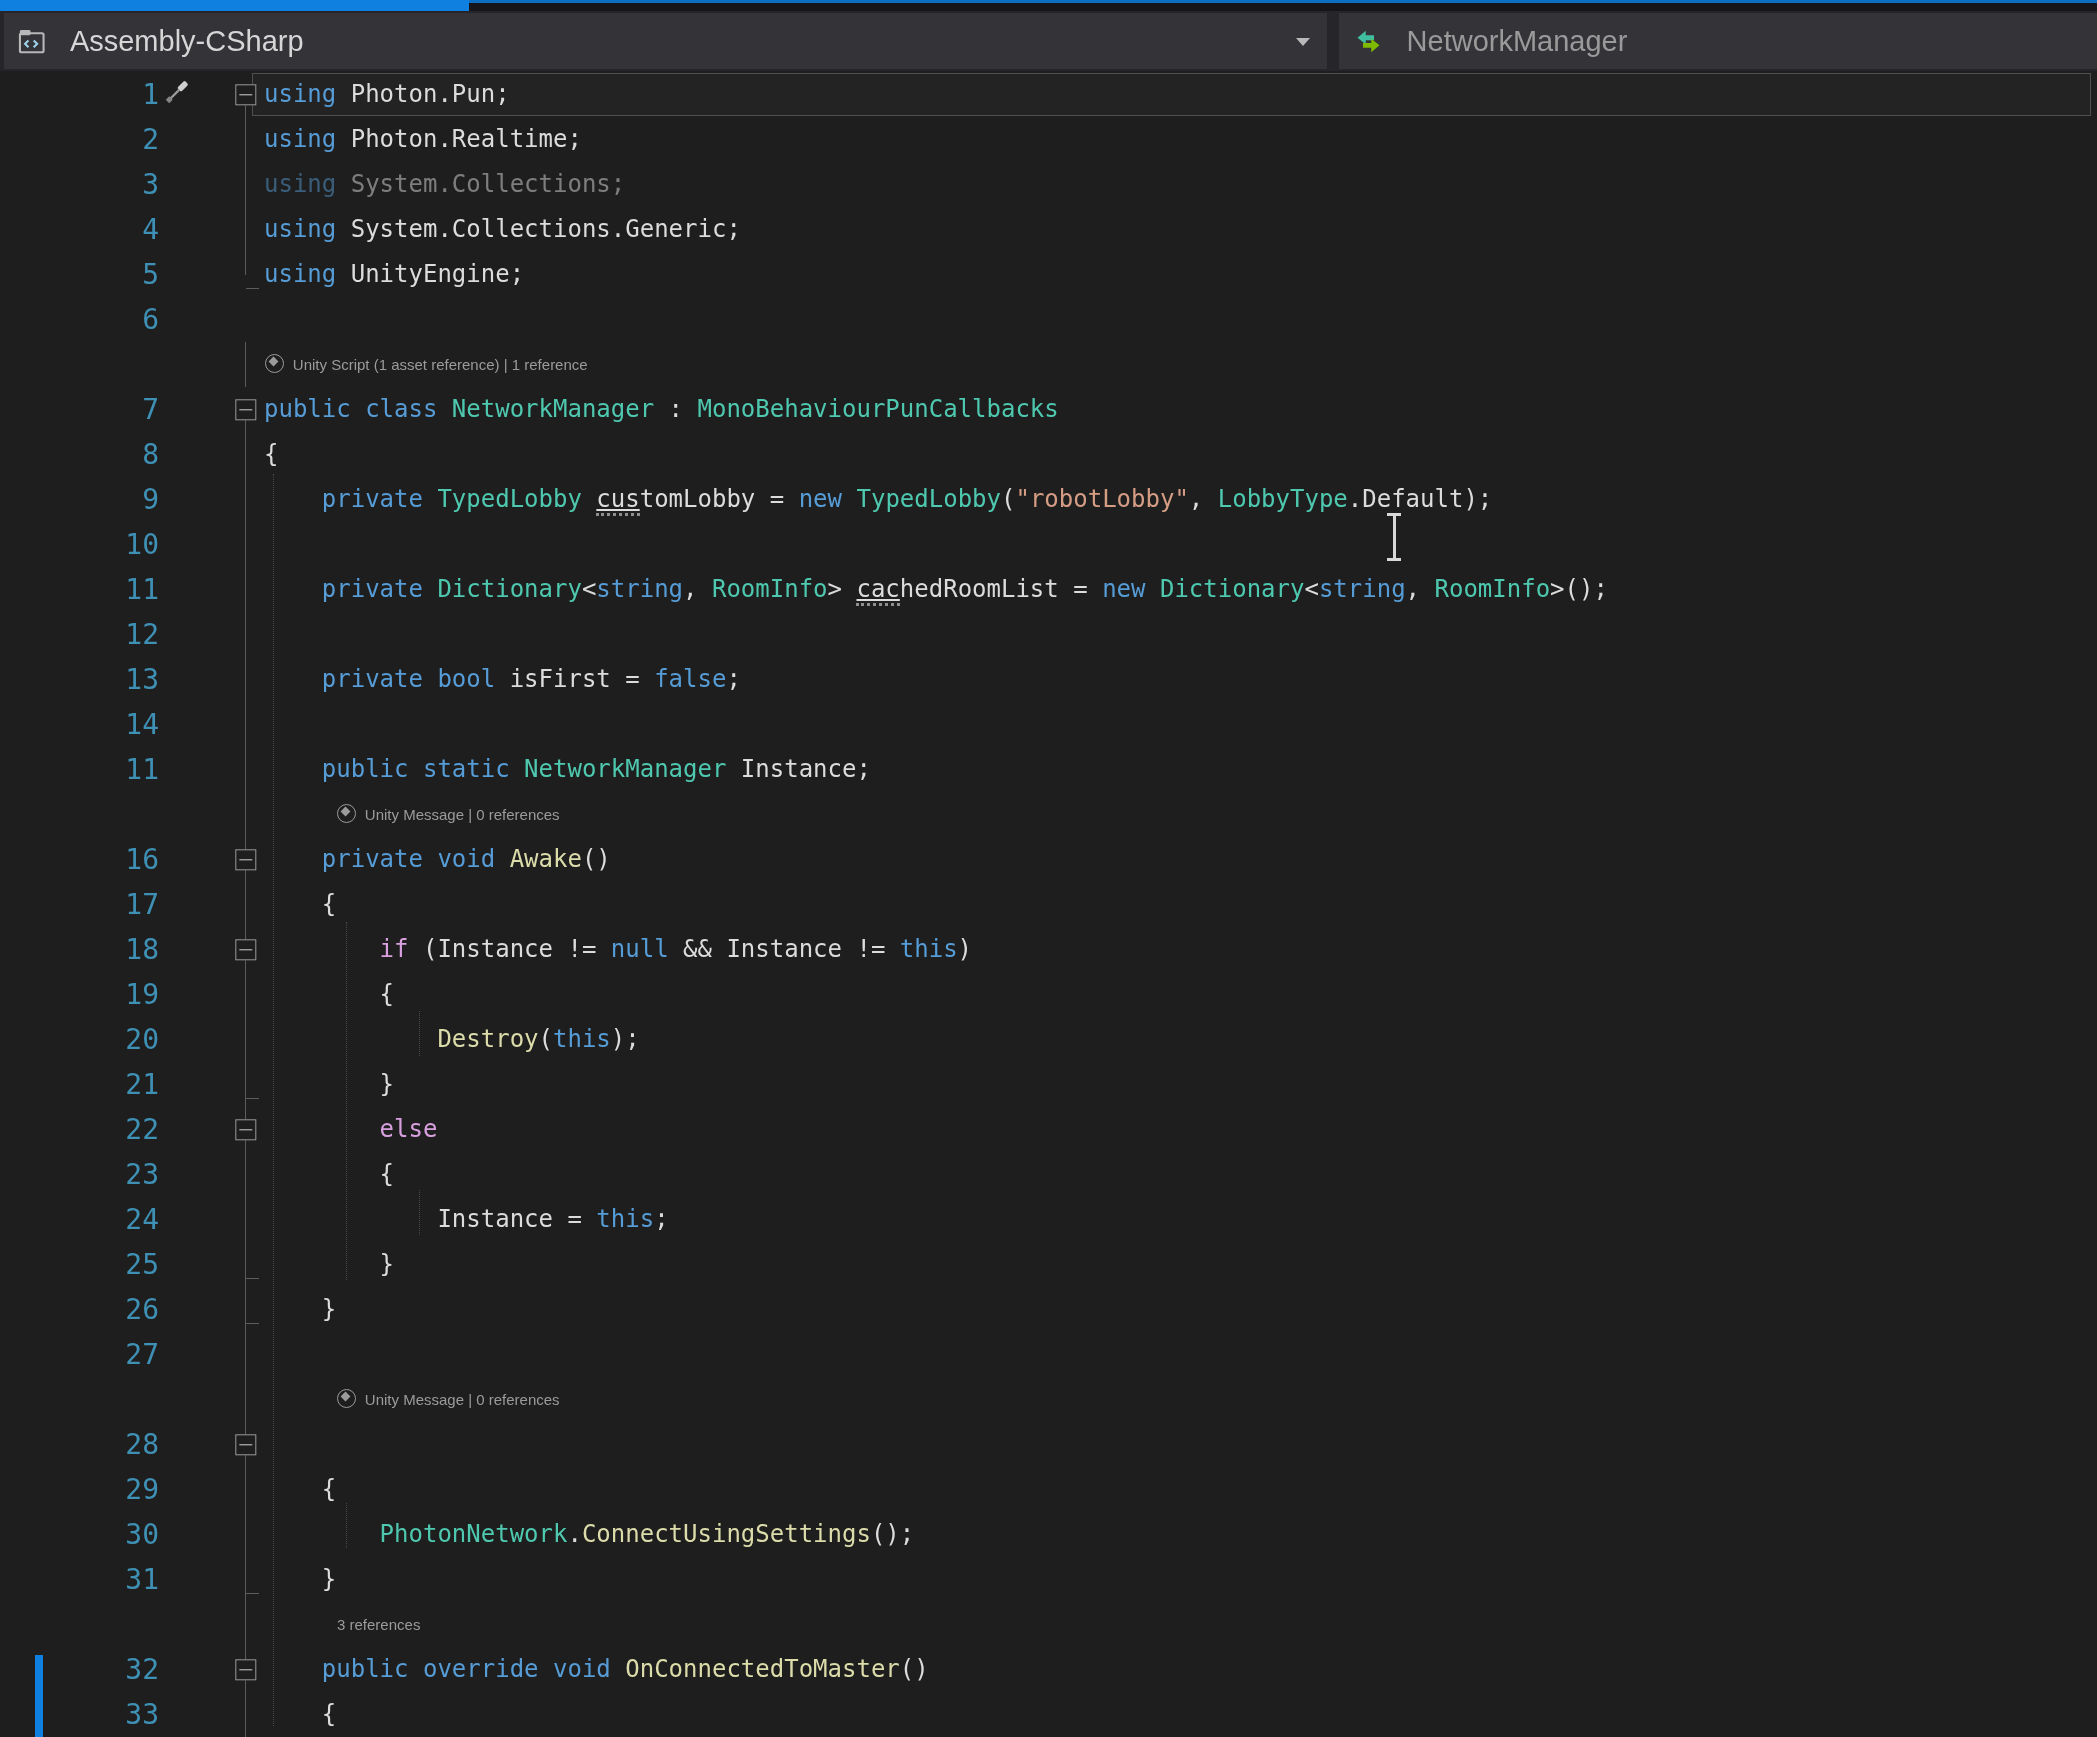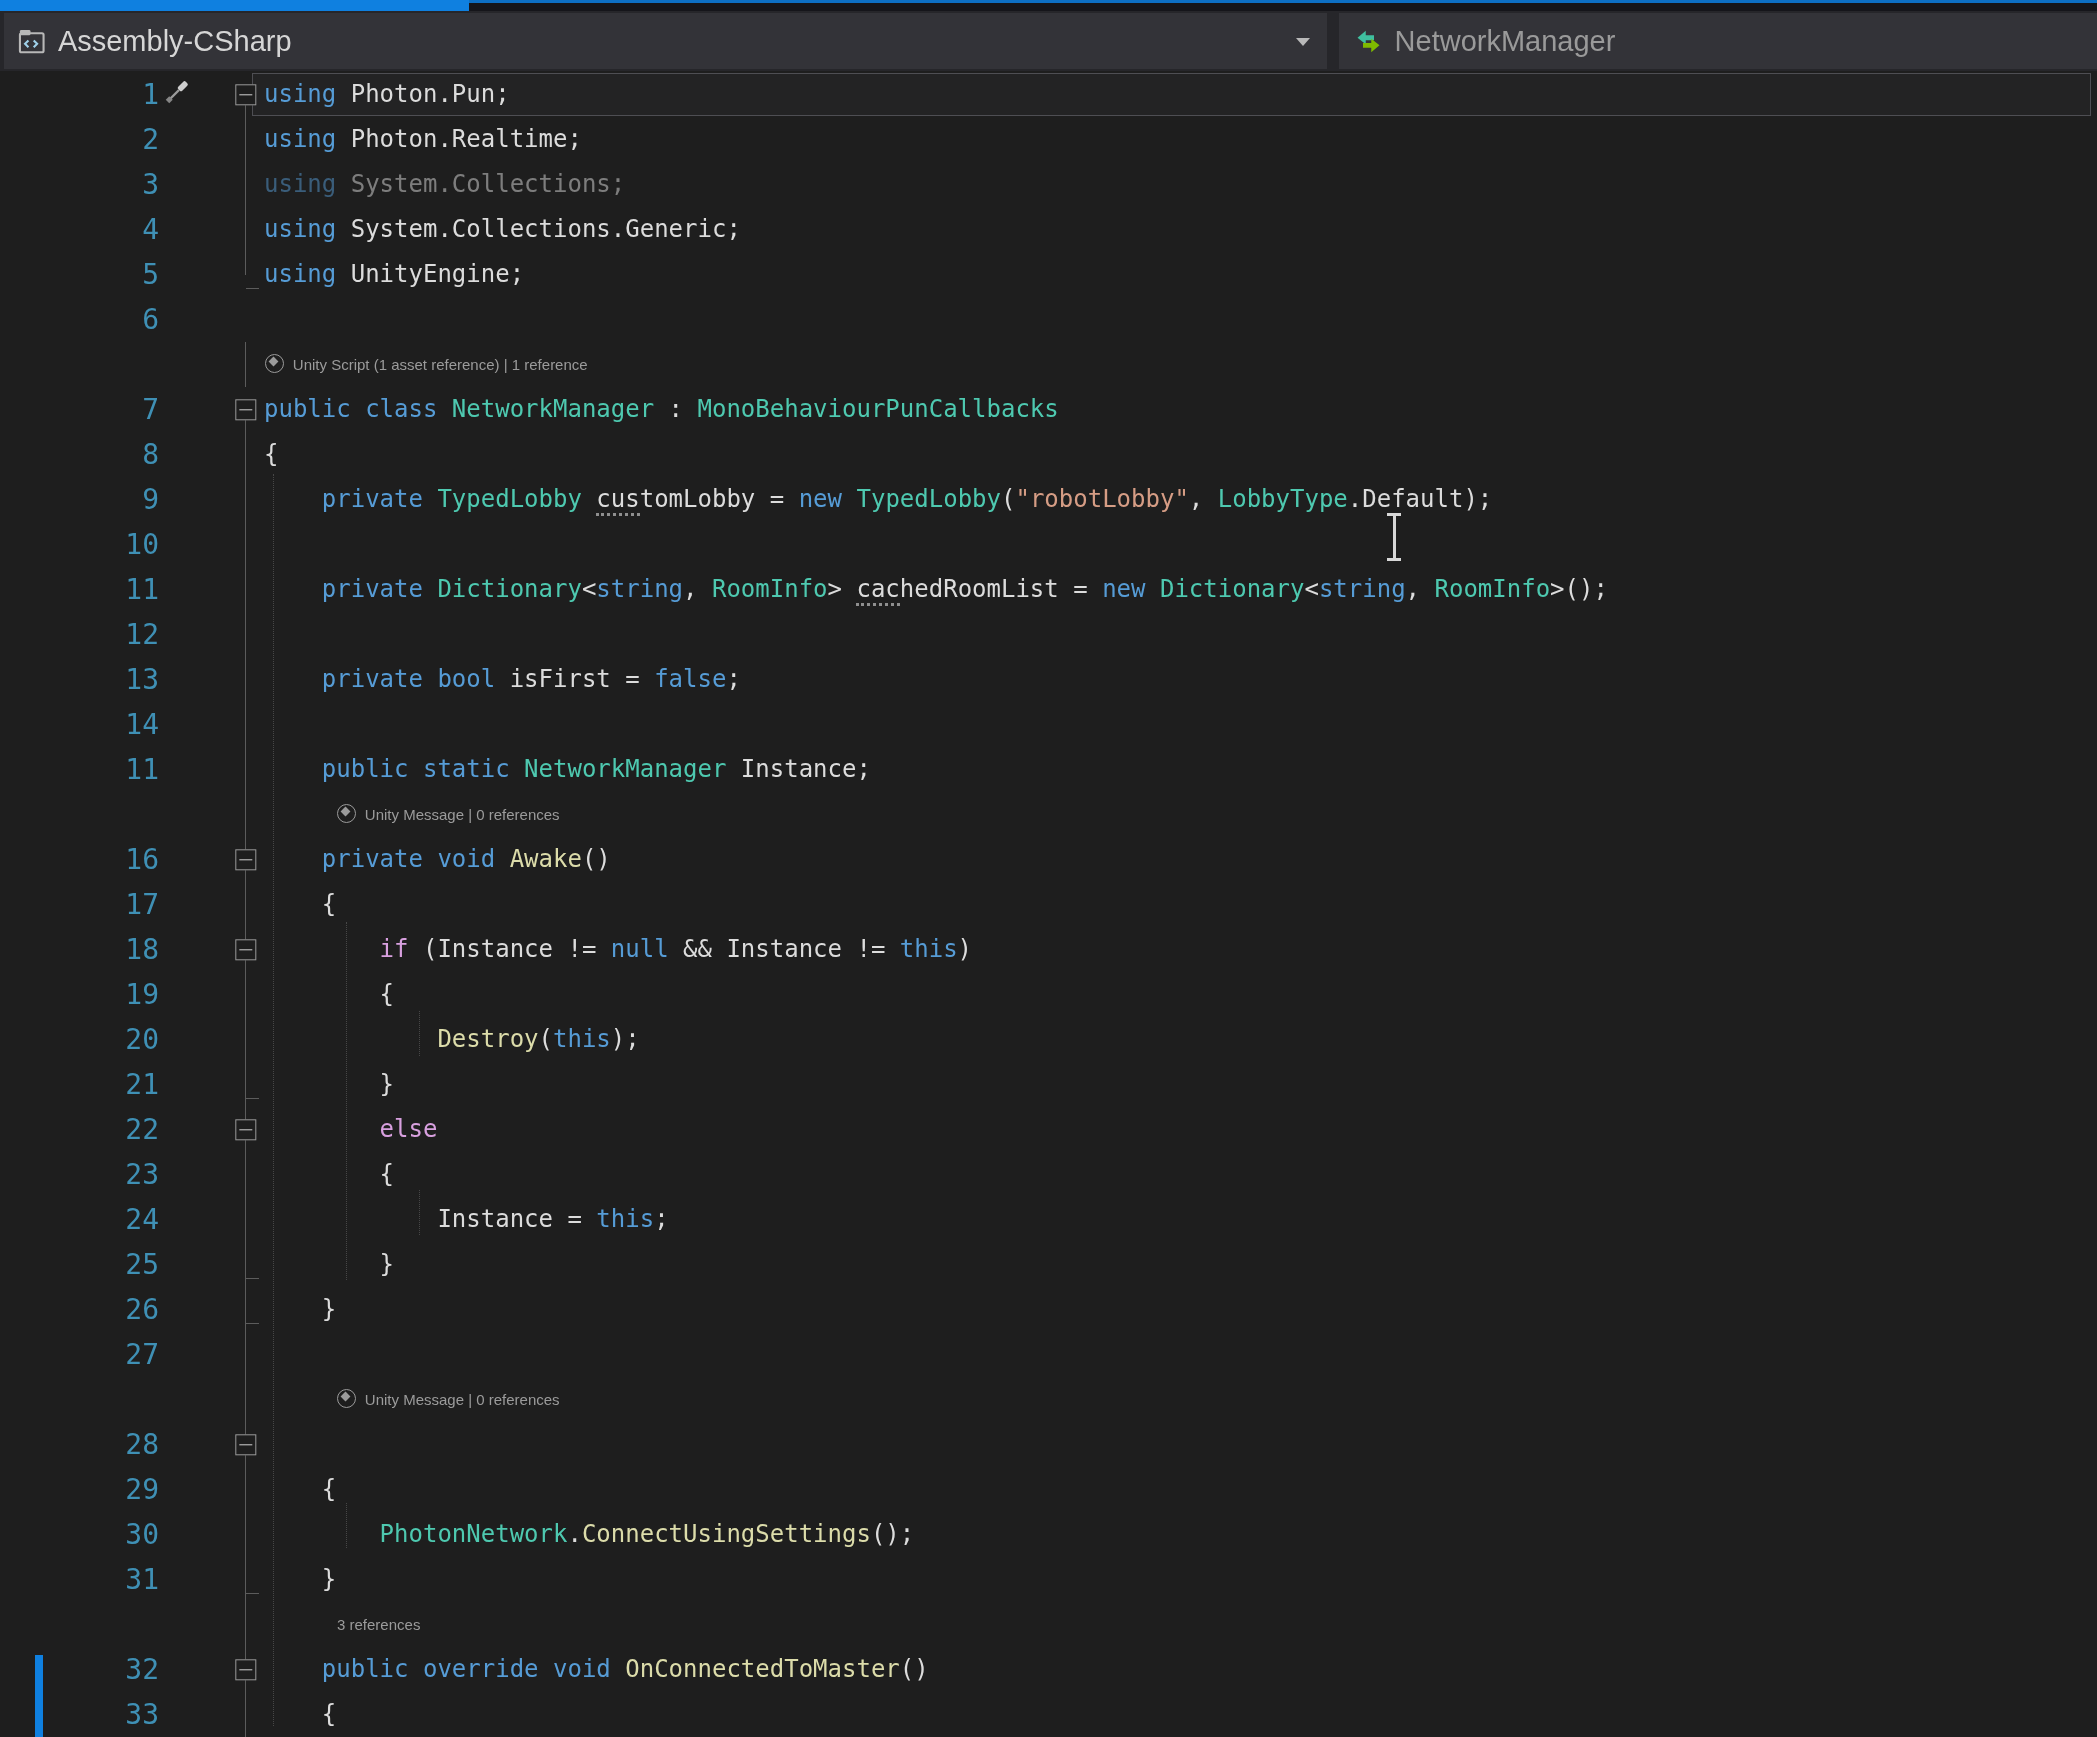--- a/index.html
+++ b/index.html
@@ -7,21 +7,21 @@
           font-family:"DejaVu Sans Mono",monospace;}
 
   
   #topstrip{position:absolute;left:0;top:0;width:2097px;height:11.3px;background:#15151a;}
   #topstrip .tabseg{position:absolute;left:0;top:0;width:469px;height:11.3px;background:#0f80e0;}
   #topstrip .thinline{position:absolute;left:469px;top:0;right:0;height:3.1px;background:#0d6fc4;}
 
   
   #navbar{position:absolute;left:0;top:11.3px;width:2097px;height:60px;background:#26262a;}
   .combo{position:absolute;top:1.9px;bottom:1.9px;background:#333338;display:flex;align-items:center;
-         font-family:"Liberation Sans",sans-serif;font-size:29px;color:#d6d6d6;}
+         font-family:"Liberation Sans",sans-serif;font-size:29px;color:#d6d6d6;gap:12px;}
   #combo-project{left:3.8px;width:1323px;}
   #combo-symbol{left:1339px;right:0;}
   .combo .cicon{margin:0 10px 0 12.6px;display:flex;align-items:center;}
   #combo-symbol .clabel{color:#9a9a9a;}
   .chevron{position:absolute;right:16.4px;top:50%;margin-top:-3.1px;width:0;height:0;
            border-left:7px solid transparent;border-right:7px solid transparent;
            border-top:8.2px solid #b9b9b9;}
 
   
   #code-area{position:absolute;left:0;top:72px;right:0;bottom:0;overflow:hidden;}
@@ -35,21 +35,21 @@
         background:#1e1e1e;border:1.3px solid #9a9a9a;box-sizing:border-box;}
   .fbox::after{content:"";position:absolute;left:3.1px;right:3.1px;top:50%;height:1.9px;margin-top:-0.6px;background:#d0d0d0;}
   .ftick{position:absolute;left:14px;bottom:7.6px;width:12.6px;height:1.3px;background:#5c5c5c;}
   .code{position:absolute;left:264px;top:0;font-size:24px;color:#dcdcdc;}
   .kw{color:#569cd6;}
   .ctl{color:#d8a0df;}
   .typ{color:#4ec9b0;}
   .str{color:#d69d85;}
   .pln{color:#dcdcdc;}
   .mth{color:#dcdcaa;}
-  .dotted{border-bottom:3.1px dotted #8f8f8f;}
+  .dotted{border-bottom:3.1px dotted #8f8f8f;text-decoration:underline;}
   .fadedline .code span{opacity:0.5;}
   .curline{position:absolute;left:252px;right:6.3px;top:1.3px;bottom:1.3px;
            border:1.3px solid #4e4e53;background:rgba(45,45,48,0.35);}
   .lensrow .code{font-family:"Liberation Sans",sans-serif;font-size:15px;color:#9b9b9b;}
   .unity-icon{display:inline-block;width:19px;height:19px;border:1.9px solid #9b9b9b;border-radius:50%;
               box-sizing:border-box;vertical-align:-2.5px;margin-right:8.8px;position:relative;}
   .unity-icon::after{content:"";position:absolute;left:3.8px;top:3.8px;width:7px;height:7px;
                      background:#9b9b9b;transform:rotate(45deg);}
   .iguide{position:absolute;width:0;border-left:1.3px dotted #474747;}
   .screw{position:absolute;left:159px;top:3.8px;}

